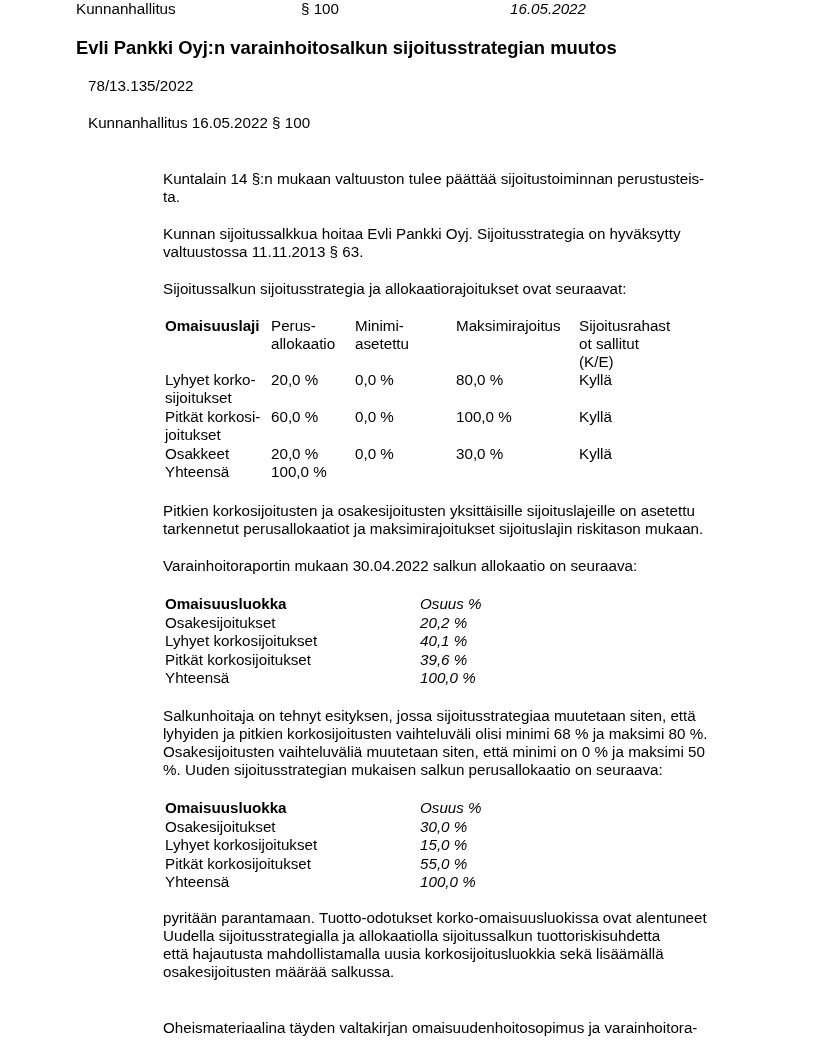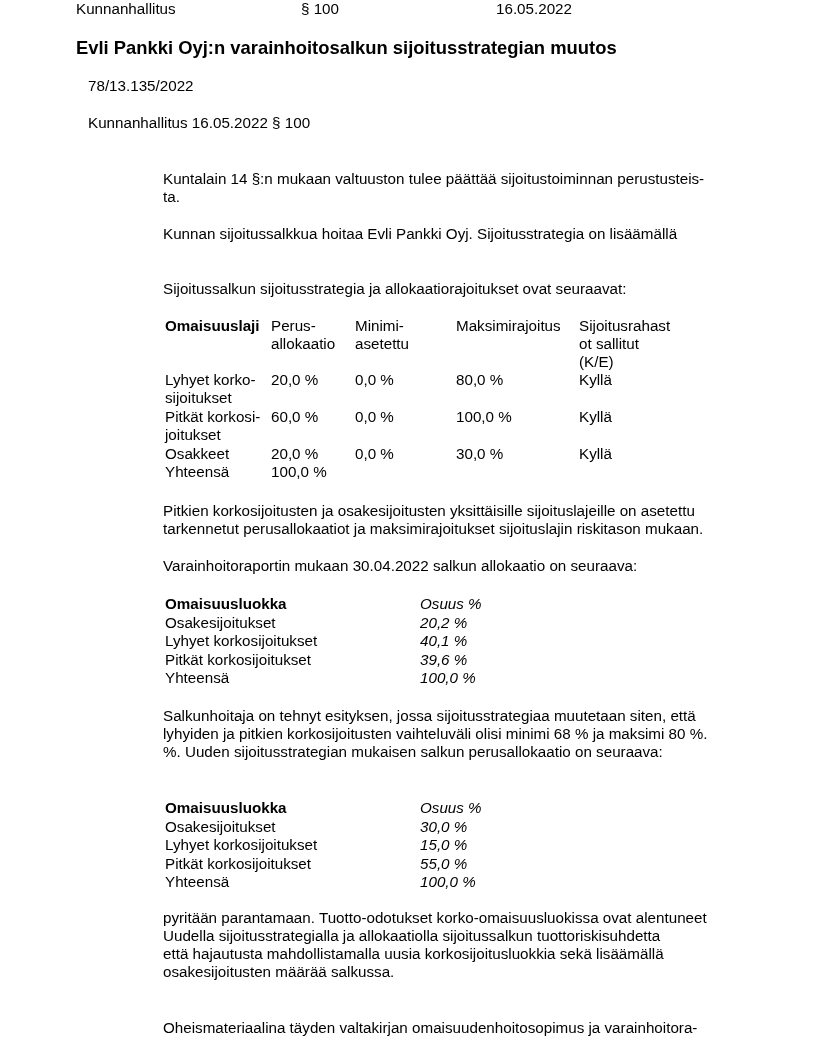--- a/index.html
+++ b/index.html
@@ -21,33 +21,34 @@
   .tbl2 { position: absolute; left: 165px; }
   .tbl2 .row { position: relative; height: 18.5px; }
   .tbl2 .cell { position: absolute; top: 0; line-height: 18px; white-space: nowrap; }
   .k0 { left: 0; } .k1 { left: 255px; font-style: italic; }
 </style>
 </head>
 <body>
 
 <div class="abs hdr" style="left:76px;">Kunnanhallitus</div>
 <div class="abs hdr" style="left:301px;">§ 100</div>
-<div class="abs hdr" style="left:496px;">16.05.2022</div>
+<div class="abs hdr" style="left:510px;font-style:italic;">16.05.2022</div>
 
 <div class="abs title">Evli Pankki Oyj:n varainhoitosalkun sijoitusstrategian muutos</div>
 <div class="abs meta" style="top:77px;">78/13.135/2022</div>
 <div class="abs meta" style="top:114px;">Kunnanhallitus 16.05.2022 § 100</div>
 
 <div class="body" style="top:170px;">
   <p>Kuntalain 14 §:n mukaan valtuuston tulee päättää sijoitustoiminnan perustusteis-</p>
   <p>ta.</p>
 </div>
 
 <div class="body" style="top:225px;">
-  <p>Kunnan sijoitussalkkua hoitaa Evli Pankki Oyj. Sijoitusstrategia on lisäämällä</p>
+  <p>Kunnan sijoitussalkkua hoitaa Evli Pankki Oyj. Sijoitusstrategia on hyväksytty</p>
+  <p>valtuustossa 11.11.2013 § 63.</p>
 </div>
 
 <div class="body" style="top:280px;">
   <p>Sijoitussalkun sijoitusstrategia ja allokaatiorajoitukset ovat seuraavat:</p>
 </div>
 
 <div class="tbl1">
   <div class="row" style="height:54px;">
     <div class="cell c0 bold">
       <div>Omaisuuslaji</div>
@@ -130,20 +131,21 @@
   </div>
   <div class="row">
     <div class="cell k0">Yhteensä</div>
     <div class="cell k1">100,0 %</div>
   </div>
 </div>
 
 <div class="body" style="top:707px;">
   <p>Salkunhoitaja on tehnyt esityksen, jossa sijoitusstrategiaa muutetaan siten, että</p>
   <p>lyhyiden ja pitkien korkosijoitusten vaihteluväli olisi minimi 68 % ja maksimi 80 %.</p>
+  <p>Osakesijoitusten vaihteluväliä muutetaan siten, että minimi on 0 % ja maksimi 50</p>
   <p>%. Uuden sijoitusstrategian mukaisen salkun perusallokaatio on seuraava:</p>
 </div>
 
 <div class="tbl2" style="top:799px;">
   <div class="row">
     <div class="cell k0 bold">Omaisuusluokka</div>
     <div class="cell k1">Osuus %</div>
   </div>
   <div class="row">
     <div class="cell k0">Osakesijoitukset</div>

